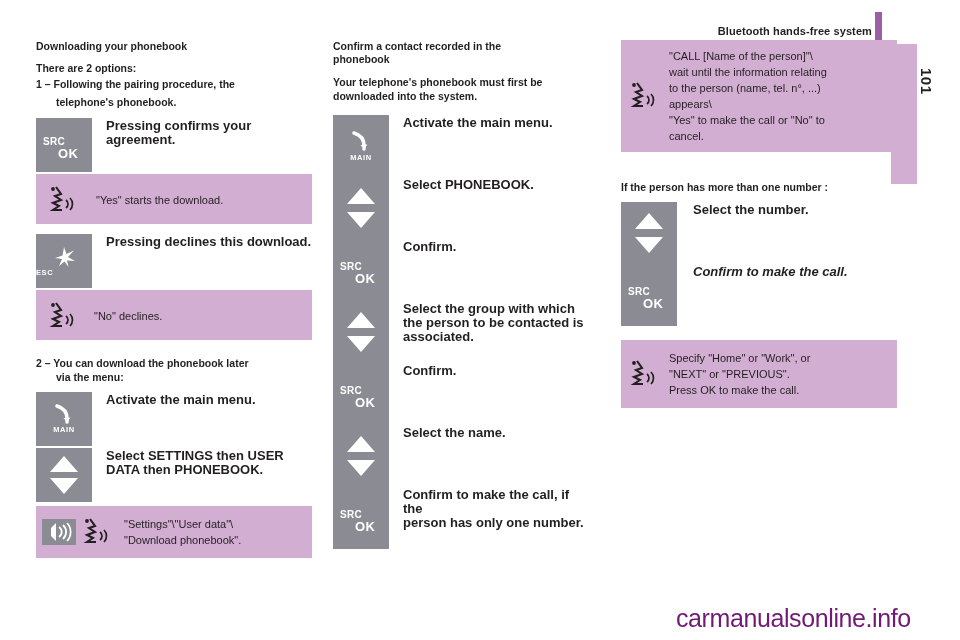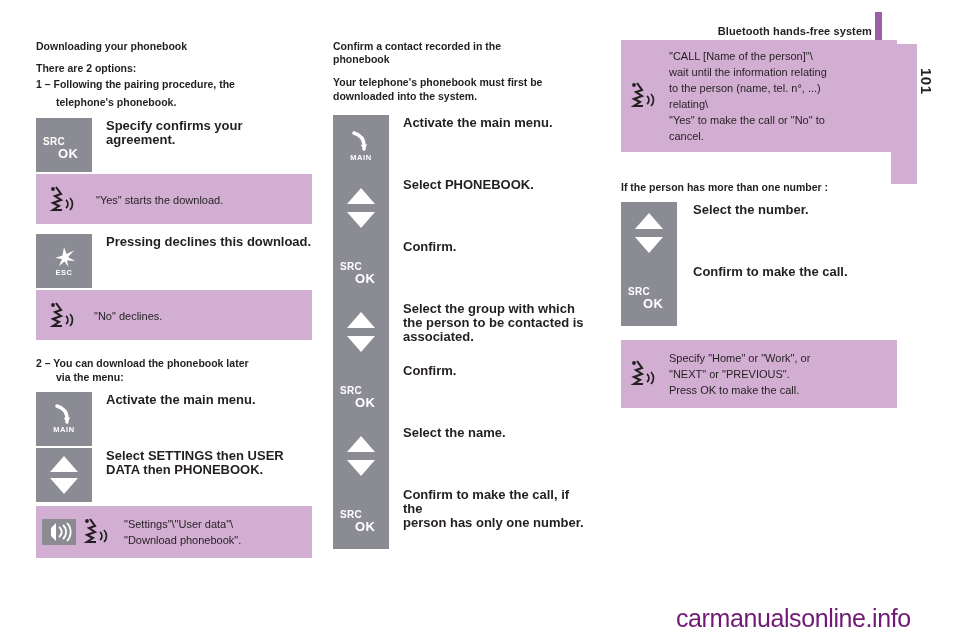--- a/index.html
+++ b/index.html
@@ -94,21 +94,21 @@
   .g-main svg { position:absolute; left:18px; top:12px; }
   .g-main .lbl {
     position:absolute; left:0; top:33px; width:56px; text-align:center;
     font-size:7.5px; font-weight:bold; letter-spacing:0.6px;
   }
 
   
   .g-esc { position:absolute; left:0; top:0; width:56px; height:54px; }
   .g-esc svg { position:absolute; left:18px; top:12px; }
   .g-esc .lbl {
-    position:absolute; left:0; top:34px; width:56px; text-align:center;
+    position:absolute; left:0; top:34px; width:56px; text-align:left;
     font-size:7.5px; font-weight:bold; letter-spacing:0.6px;
   }
 
   
   .g-ud { position:absolute; left:0; top:0; width:56px; height:54px; }
   .g-ud .up, .g-ud .dn {
     position:absolute; left:14px; width:0; height:0;
     border-left:14px solid transparent;
     border-right:14px solid transparent;
   }
@@ -168,21 +168,21 @@
   <div class="p-bold indent" style="margin-bottom:4px;">1 – Following the pairing procedure, the</div>
   <div class="p-bold hang" style="margin-bottom:9px;">telephone's phonebook.</div>
 
   <div class="step" style="height:56px;">
     <div class="btn">
       <div class="g-srcok">
         <span class="src">SRC</span>
         <span class="ok">OK</span>
       </div>
     </div>
-    <div class="step-text">Specify confirms your agreement.</div>
+    <div class="step-text">Pressing confirms your agreement.</div>
   </div>
 
   <div class="vbox" style="height:50px;">
     <div class="vbox-inner">
       <div class="voice-ico">
         <svg width="32" height="34" viewBox="0 0 32 34">
           <circle cx="7" cy="6" r="1.9" fill="#231f20"></circle>
           <path d="M10 4 L15 11 L9 13 L15 17 L7 20 L13 23 L7 27 L16 27" fill="none" stroke="#231f20" stroke-width="2.1" stroke-linejoin="miter"></path>
           <path d="M20 17 a5 5 0 0 1 0 8" fill="none" stroke="#231f20" stroke-width="1.7"></path>
           <path d="M24 15 a8.5 8.5 0 0 1 0 12" fill="none" stroke="#231f20" stroke-width="1.7"></path>
@@ -371,21 +371,21 @@
           <circle cx="7" cy="6" r="1.9" fill="#231f20"></circle>
           <path d="M10 4 L15 11 L9 13 L15 17 L7 20 L13 23 L7 27 L16 27" fill="none" stroke="#231f20" stroke-width="2.1" stroke-linejoin="miter"></path>
           <path d="M20 17 a5 5 0 0 1 0 8" fill="none" stroke="#231f20" stroke-width="1.7"></path>
           <path d="M24 15 a8.5 8.5 0 0 1 0 12" fill="none" stroke="#231f20" stroke-width="1.7"></path>
         </svg>
       </div>
       <div class="vbox-text" style="margin-left:4px;">
         <div>"CALL [Name of the person]"\</div>
         <div>wait until the information relating</div>
         <div>to the person (name, tel. n°, ...)</div>
-        <div>relating\</div>
+        <div>appears\</div>
         <div>"Yes" to make the call or "No" to</div>
         <div>cancel.</div>
       </div>
     </div>
   </div>
 
   <div class="p-bold" style="margin-top:28px; margin-bottom:8px;">If the person has more than one number :</div>
 
   <div class="step" style="height:62px;">
     <div class="btn" style="height:62px;">
@@ -397,21 +397,21 @@
     <div class="step-text" style="margin-left:72px;">Select the number.</div>
   </div>
 
   <div class="step" style="height:62px;">
     <div class="btn" style="height:62px;">
       <div class="g-srcok" style="height:62px;">
         <span class="src" style="top:22px;">SRC</span>
         <span class="ok" style="top:32px;">OK</span>
       </div>
     </div>
-    <div class="step-text" style="margin-left:72px;">Confirm to make the call.</div>
+    <div class="step-text" style="margin-left:72px;font-style:italic;">Confirm to make the call.</div>
   </div>
 
   <div class="vbox" style="height:68px; margin-top:14px; padding:10px 10px 10px 6px;">
     <div class="vbox-inner" style="align-items:center; height:48px;">
       <div class="voice-ico" style="margin-right:6px;">
         <svg width="32" height="34" viewBox="0 0 32 34">
           <circle cx="7" cy="6" r="1.9" fill="#231f20"></circle>
           <path d="M10 4 L15 11 L9 13 L15 17 L7 20 L13 23 L7 27 L16 27" fill="none" stroke="#231f20" stroke-width="2.1" stroke-linejoin="miter"></path>
           <path d="M20 17 a5 5 0 0 1 0 8" fill="none" stroke="#231f20" stroke-width="1.7"></path>
           <path d="M24 15 a8.5 8.5 0 0 1 0 12" fill="none" stroke="#231f20" stroke-width="1.7"></path>

